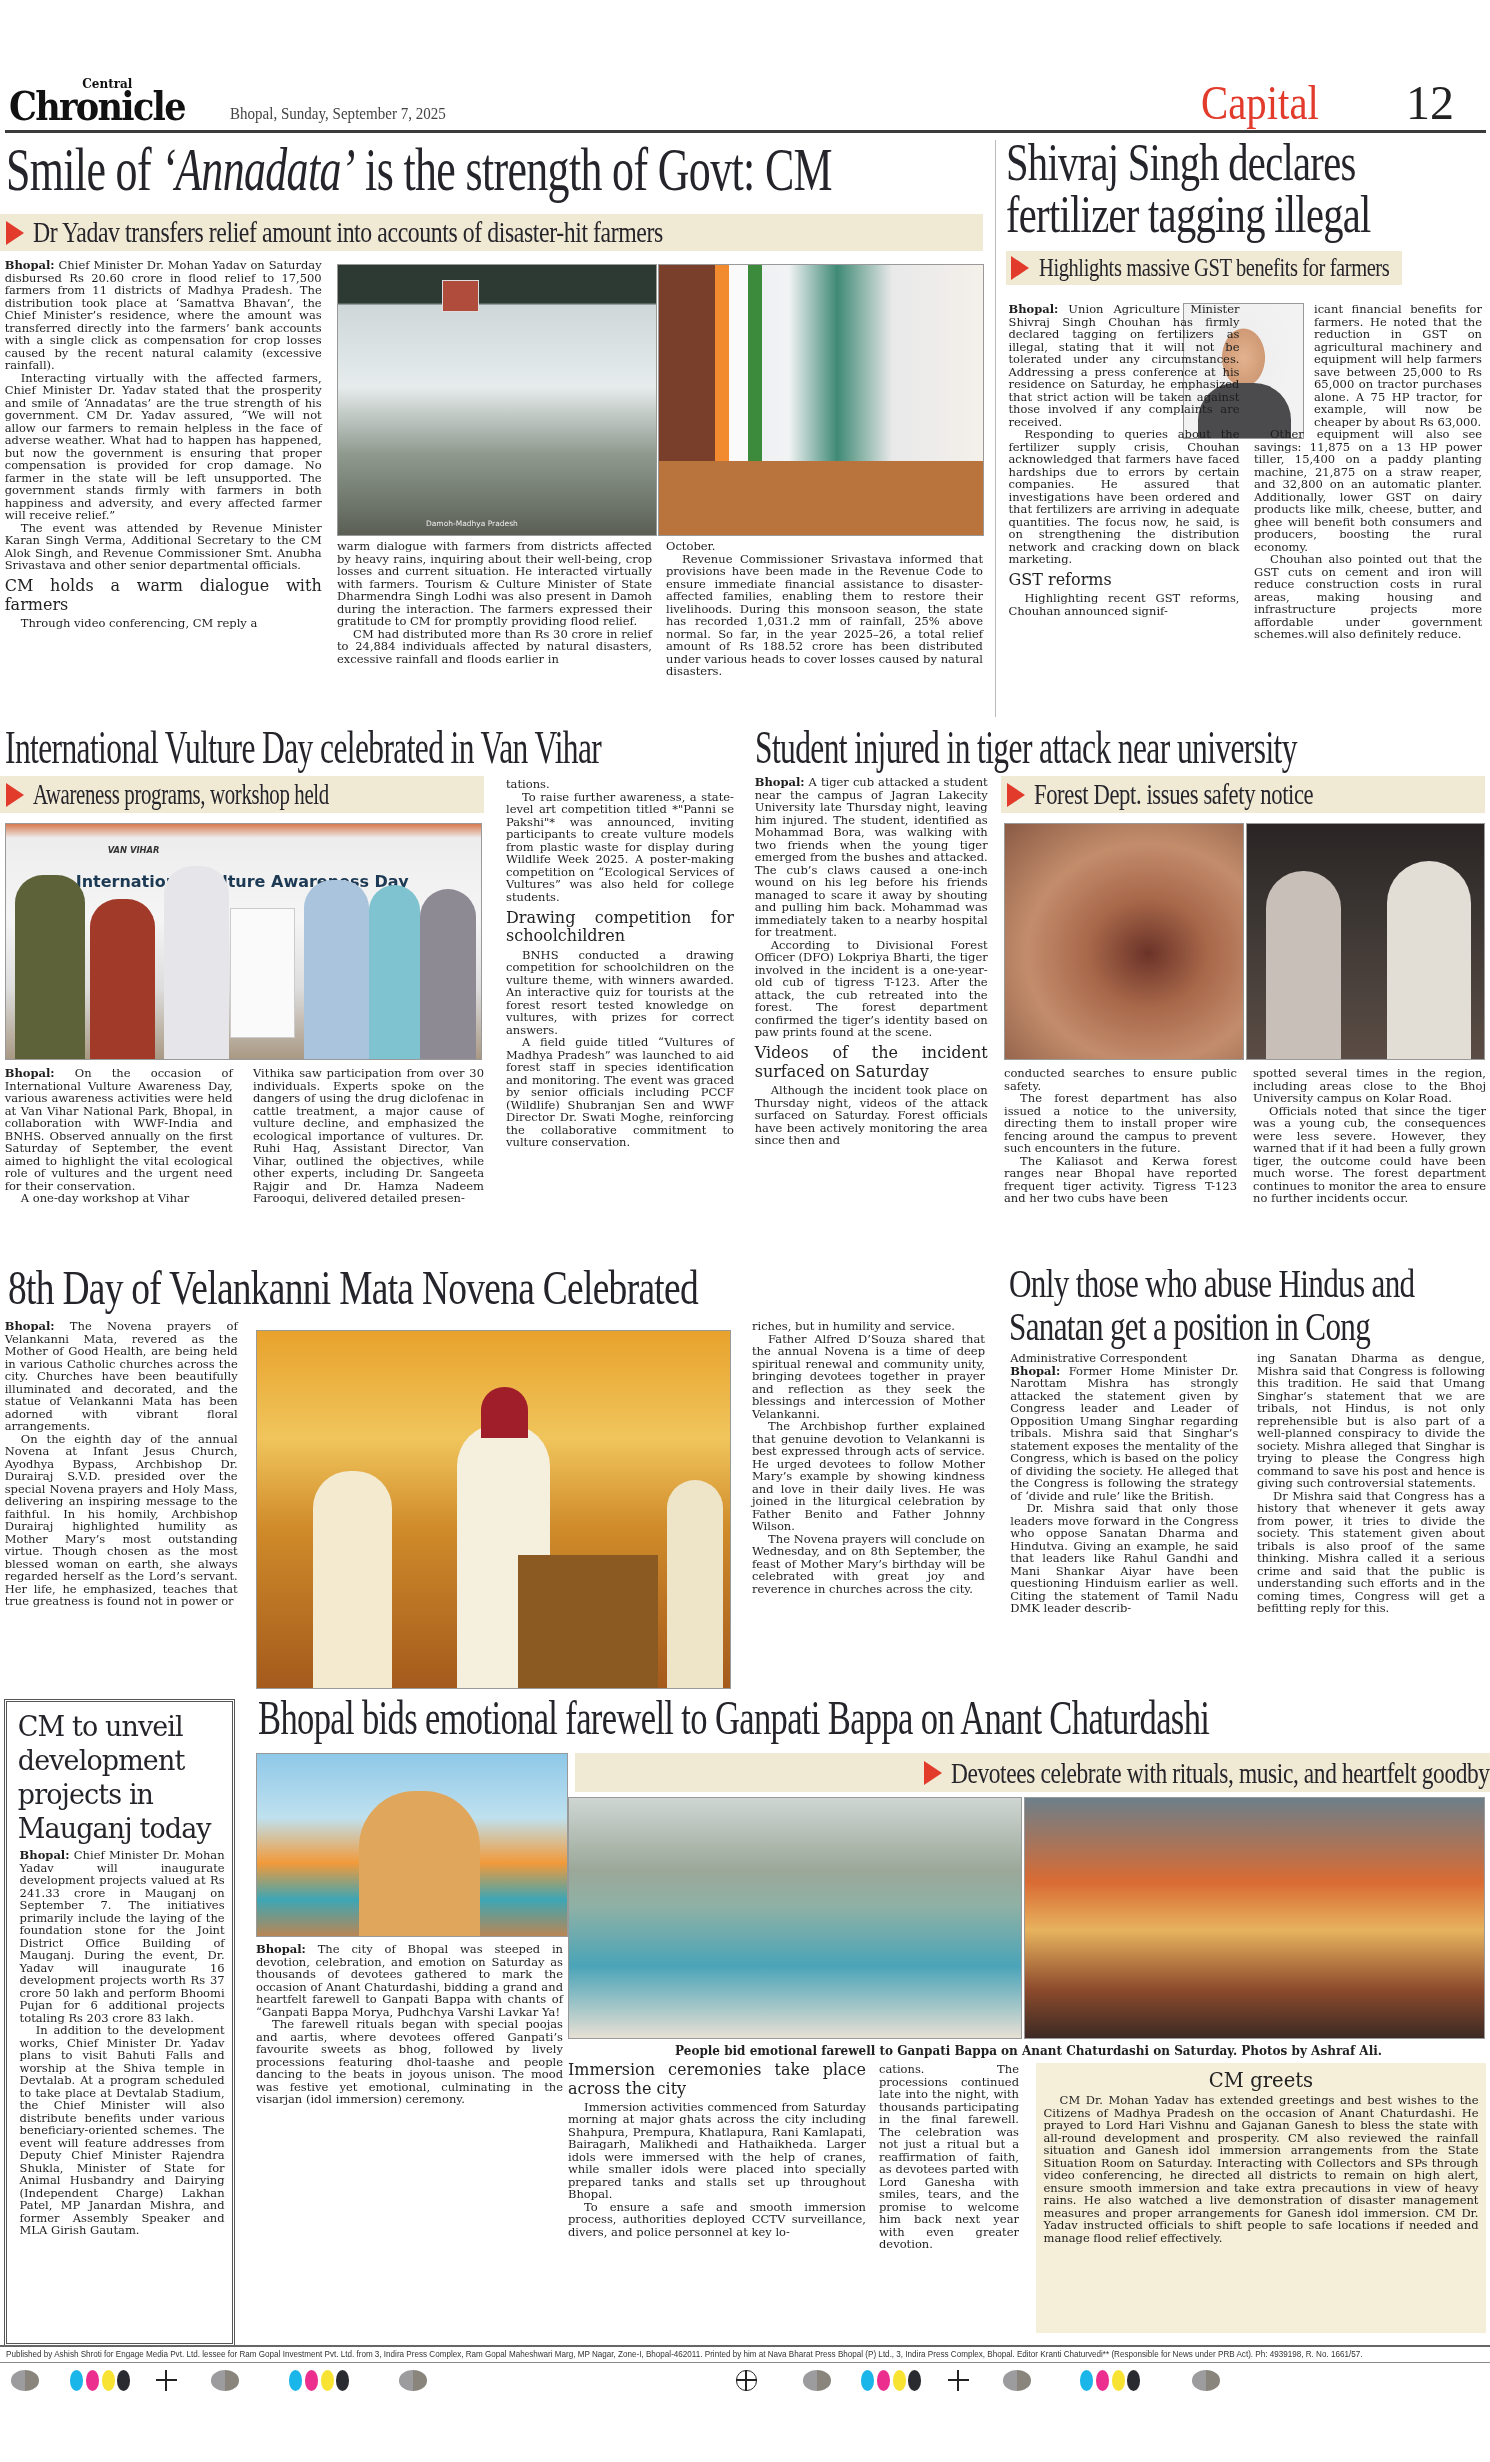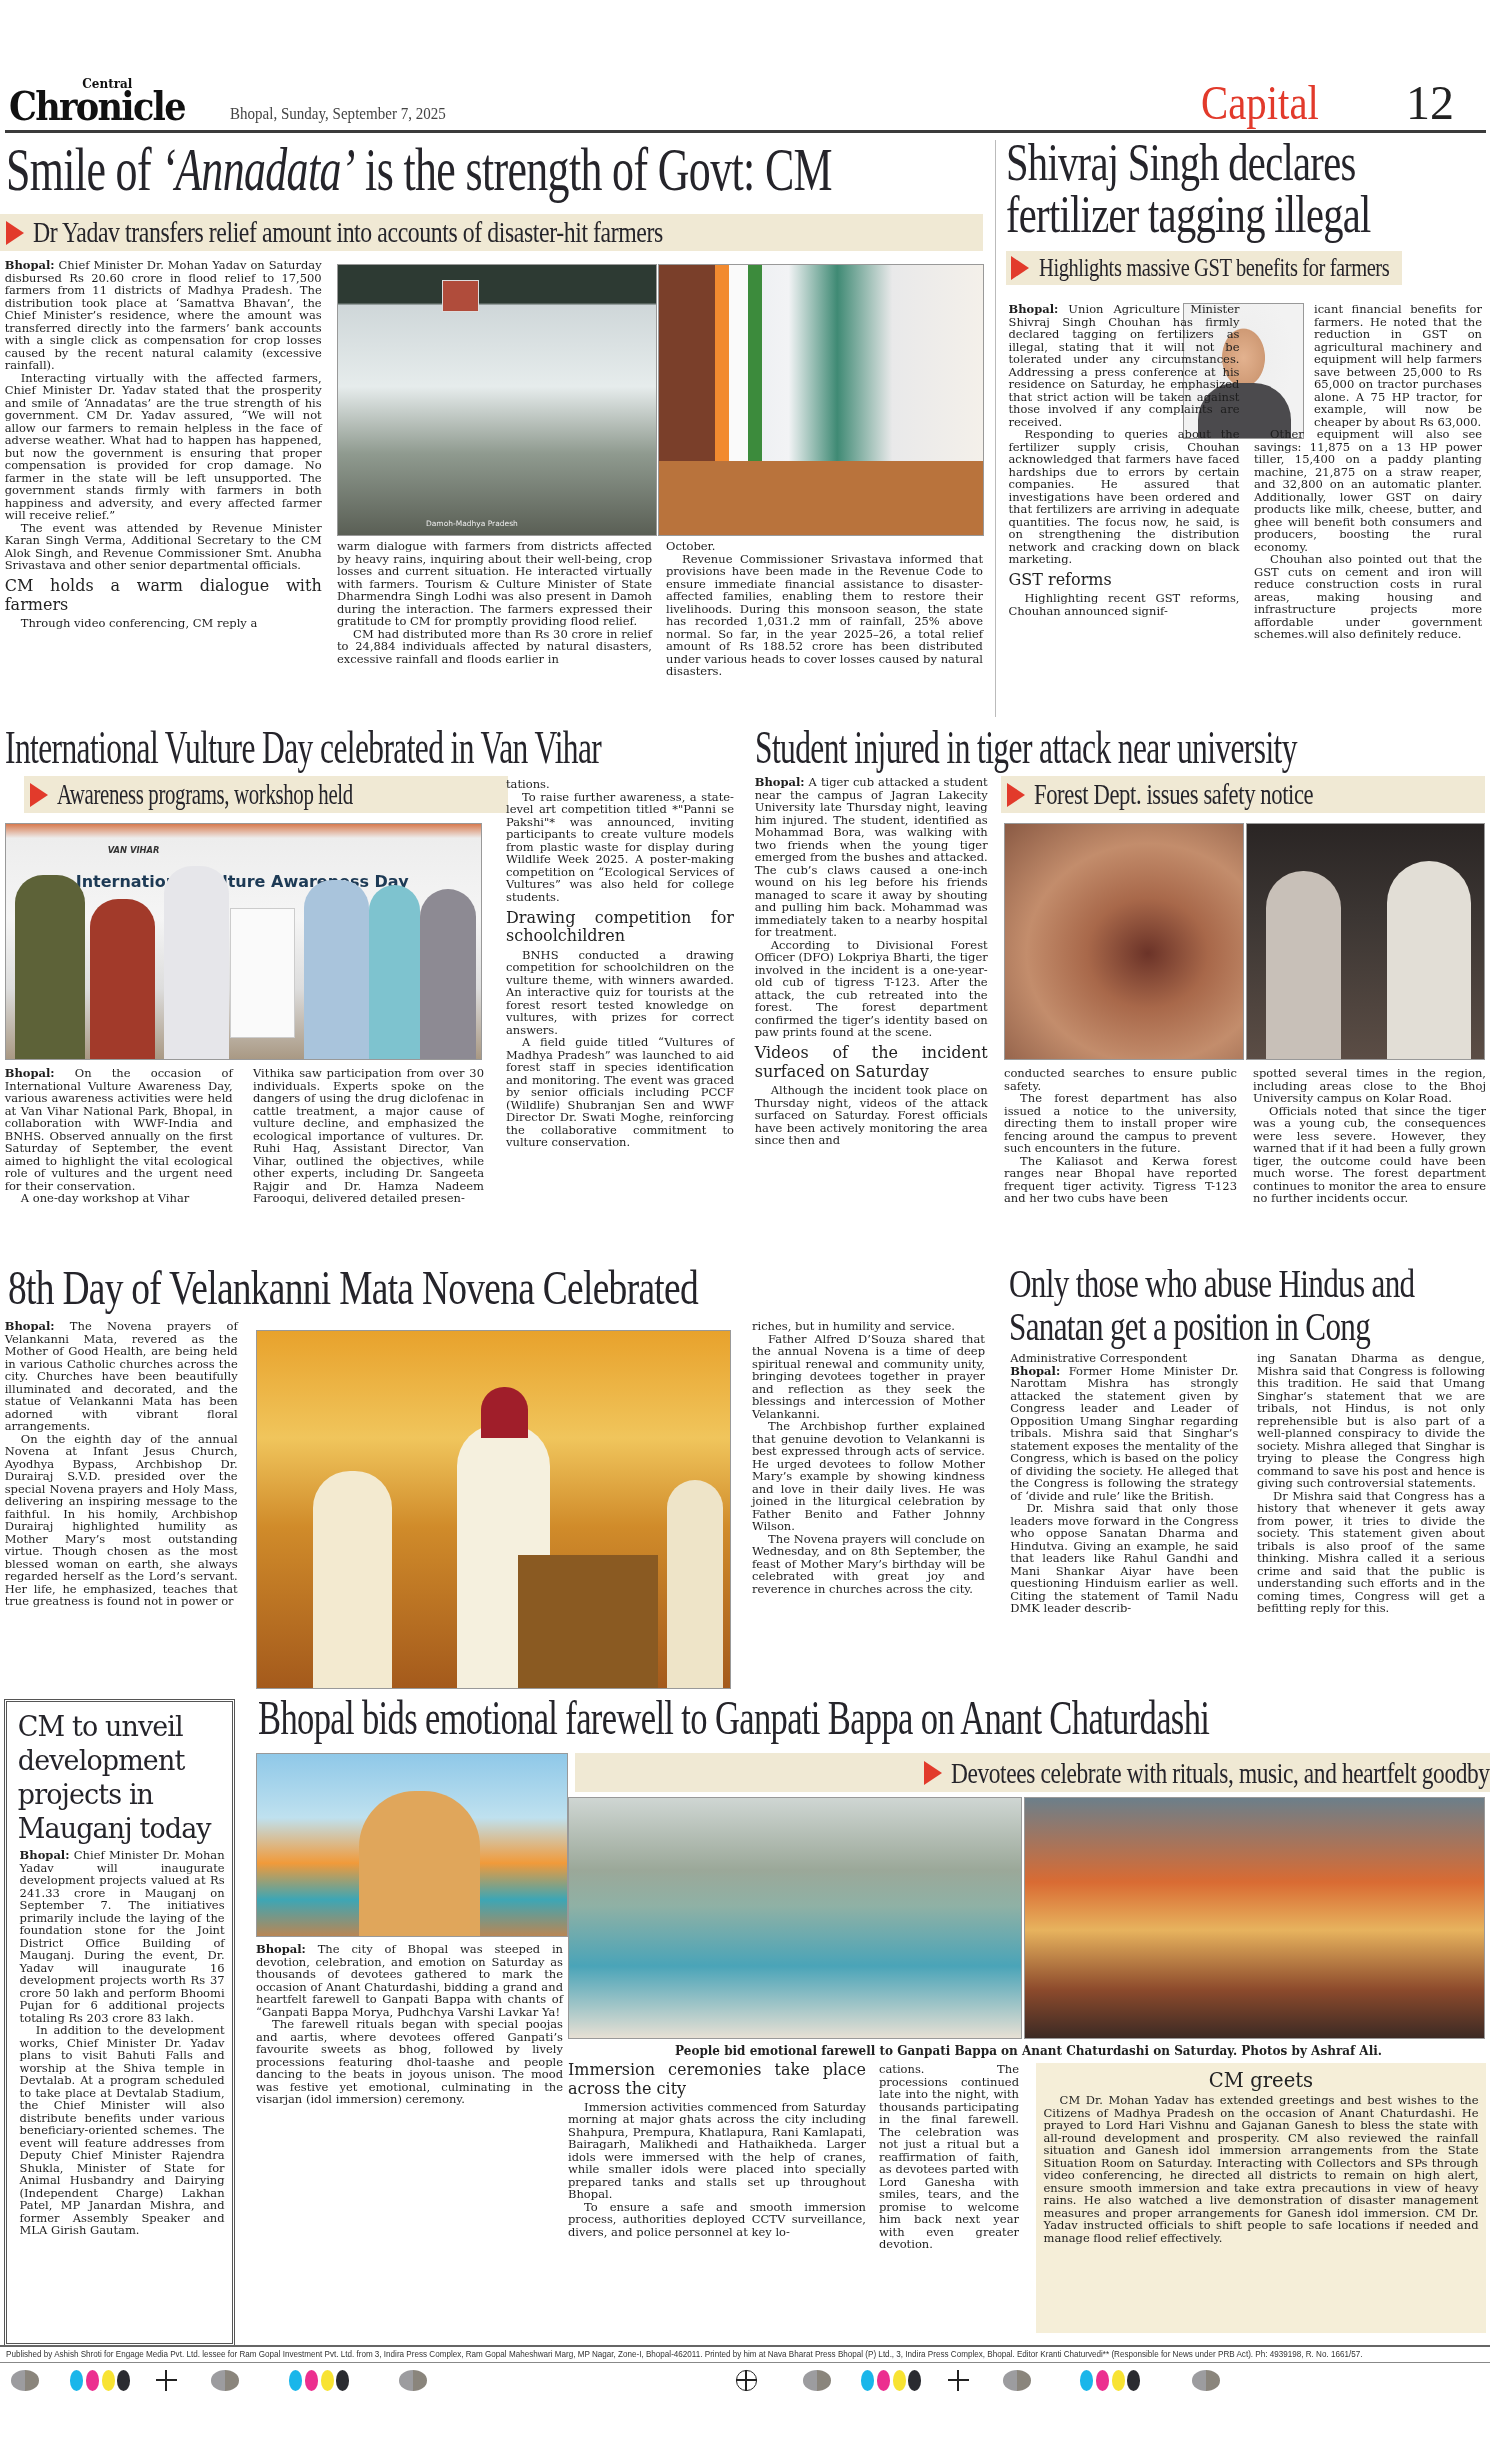--- a/index.html
+++ b/index.html
@@ -93,21 +93,21 @@
     <p class="first" style="padding-left:60px;">icant financial benefits for farmers. He noted that the reduction in GST on agricultural machinery and equipment will help farmers save between 25,000 to Rs 65,000 on tractor purchases alone. A 75 HP tractor, for example, will now be cheaper by about Rs 63,000.</p>
     <p>Other equipment will also see savings: 11,875 on a 13 HP power tiller, 15,400 on a paddy planting machine, 21,875 on a straw reaper, and 32,800 on an automatic planter. Additionally, lower GST on dairy products like milk, cheese, butter, and ghee will benefit both consumers and producers, boosting the rural economy.</p>
     <p>Chouhan also pointed out that the GST cuts on cement and iron will reduce construction costs in rural areas, making housing and infrastructure projects more affordable under government schemes.will also definitely reduce.</p>
   </div>
 </div>
 
 <div class="rule" style="left:995px;top:140px;width:0.9px;height:577px;background:#bbb;"></div>
 
 <div class="abs" style="left:0;top:722px;width:498px;height:540px;">
   <div class="abs headline" style="left:4.7px;top:0;font-size:47px;line-height:50px;transform:scaleX(0.67);"><span>International Vulture Day celebrated in Van Vihar</span></div>
-  <div class="abs subhead-bar" style="left:0;top:54px;width:484px;margin-left:24px;">
+  <div class="abs subhead-bar" style="left:0;top:54px;width:484px;">
     <span class="tri"></span>
     <span class="txt" style="transform:scaleX(0.72);">Awareness programs, workshop held</span>
   </div>
   <div class="photo" style="left:4.7px;top:101px;width:477px;height:237px;background:linear-gradient(180deg,#d87a4f 0%,#ededed 6%,#f5f5f5 40%,#dddddd 70%,#a99984 100%);">
     <span class="abs" style="left:102px;top:20.5px;font-family:'DejaVu Sans',sans-serif;font-size:8.4px;color:#333;font-weight:bold;font-style:italic;">VAN VIHAR</span>
     <span class="abs" style="left:70px;top:48px;font-family:'DejaVu Sans',sans-serif;font-size:16px;color:#1d3a55;font-weight:bold;">International Vulture Awareness Day</span>
     <div class="abs" style="left:9.3px;top:51px;width:70px;height:186px;background:#5d6238;border-radius:28px 28px 0 0;"></div>
     <div class="abs" style="left:84px;top:75px;width:65px;height:163px;background:#a23a2a;border-radius:28px 28px 0 0;"></div>
     <div class="abs" style="left:158px;top:42px;width:65px;height:196px;background:#e6e6ea;border-radius:28px 28px 0 0;"></div>
     <div class="abs" style="left:224px;top:84px;width:65px;height:130px;background:#fafafa;border:0.9px solid #ccc;"></div>

